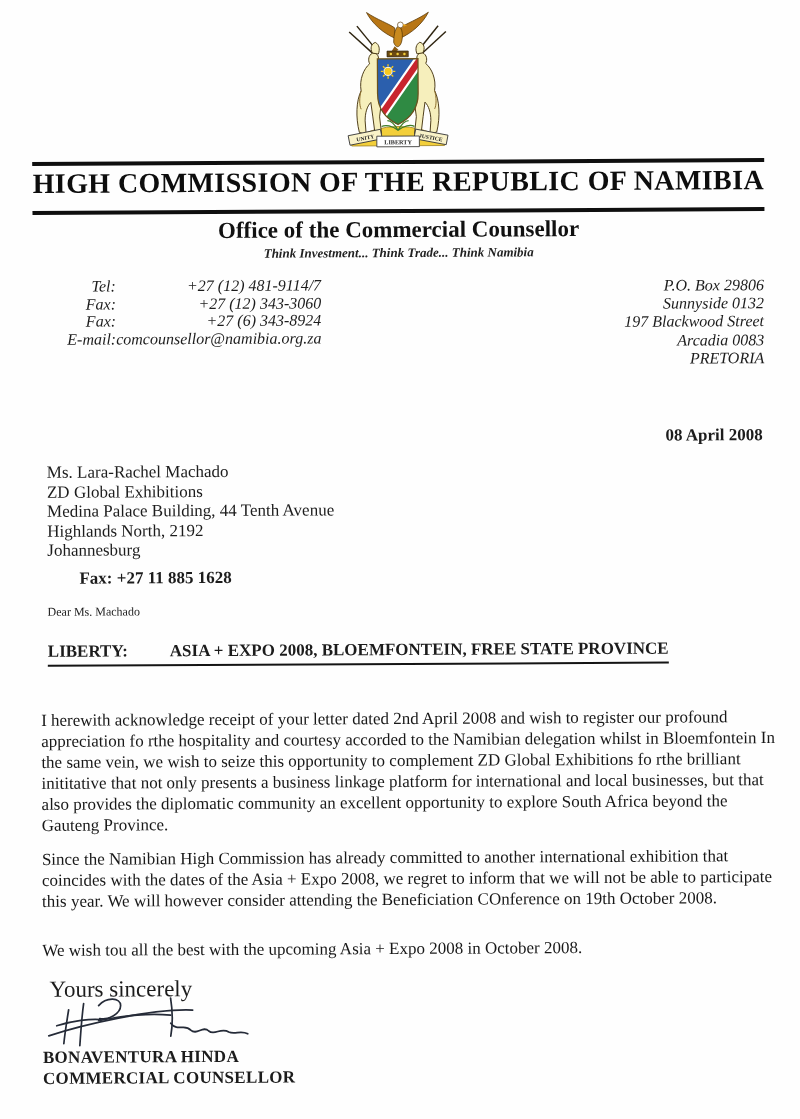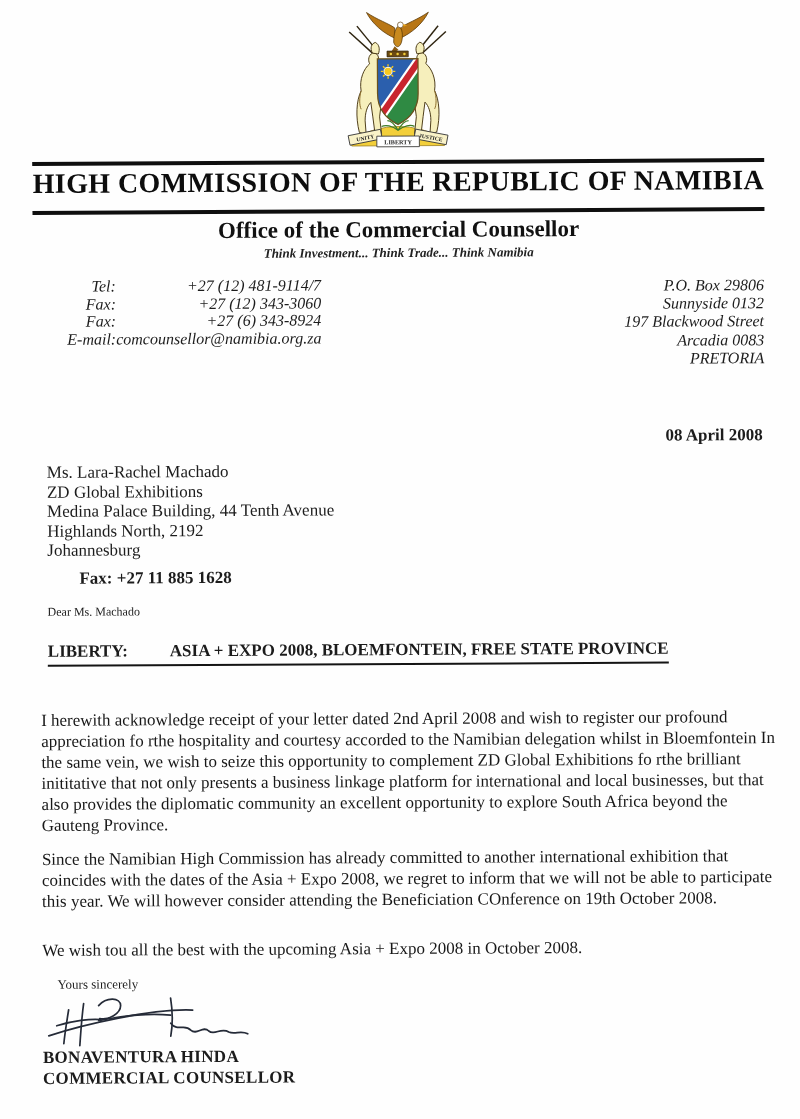--- a/index.html
+++ b/index.html
@@ -33,21 +33,21 @@
 
   .subject{position:absolute;top:640px;left:47px;font-size:17px;font-weight:bold;}
   .subject-inner{display:inline-block;border-bottom:2px solid #141414;padding-bottom:3px;}
   .subject-gap{display:inline-block;width:42px;}
 
   .para{position:absolute;left:40px;right:25px;font-size:17px;line-height:21px;color:#181818;}
   .para-1{top:691px;}
   .para-2{top:830px;}
   .para-3{top:921px;}
 
-  .closing{position:absolute;top:975px;left:55px;font-size:13px;}
+  .closing{position:absolute;top:975px;left:47px;font-size:23px;}
   .signature{position:absolute;top:992px;left:38px;width:215px;height:60px;}
   .signer{position:absolute;top:1045px;left:40px;font-weight:bold;font-size:17px;line-height:21px;letter-spacing:0.3px;}
 </style>
 </head>
 <body>
 
 <div class="page">
  <div class="tilt">
 
   <svg class="emblem" viewBox="0 0 120 150" aria-hidden="true">

